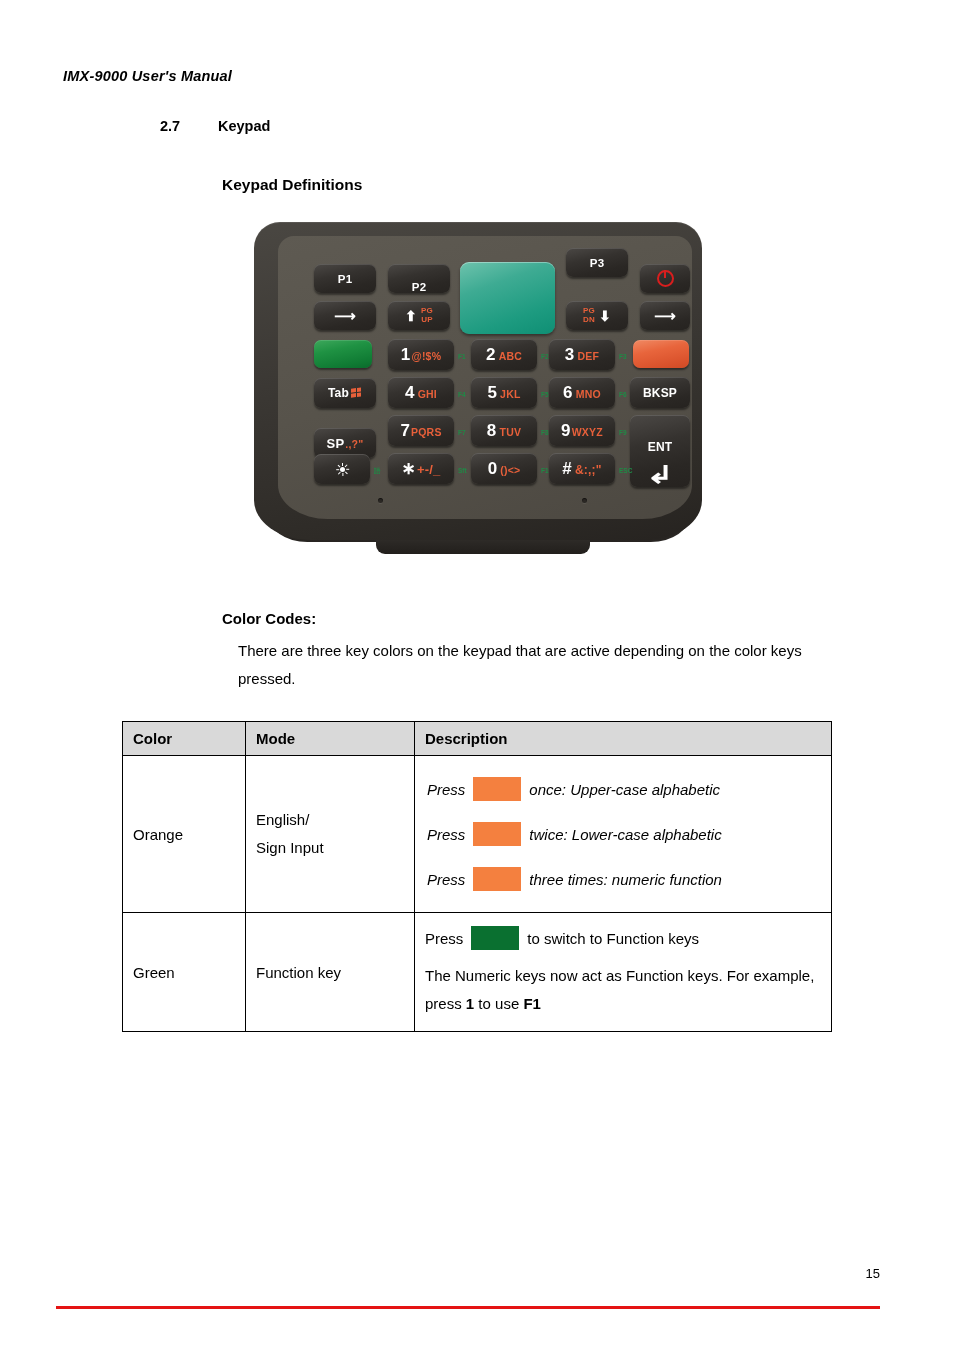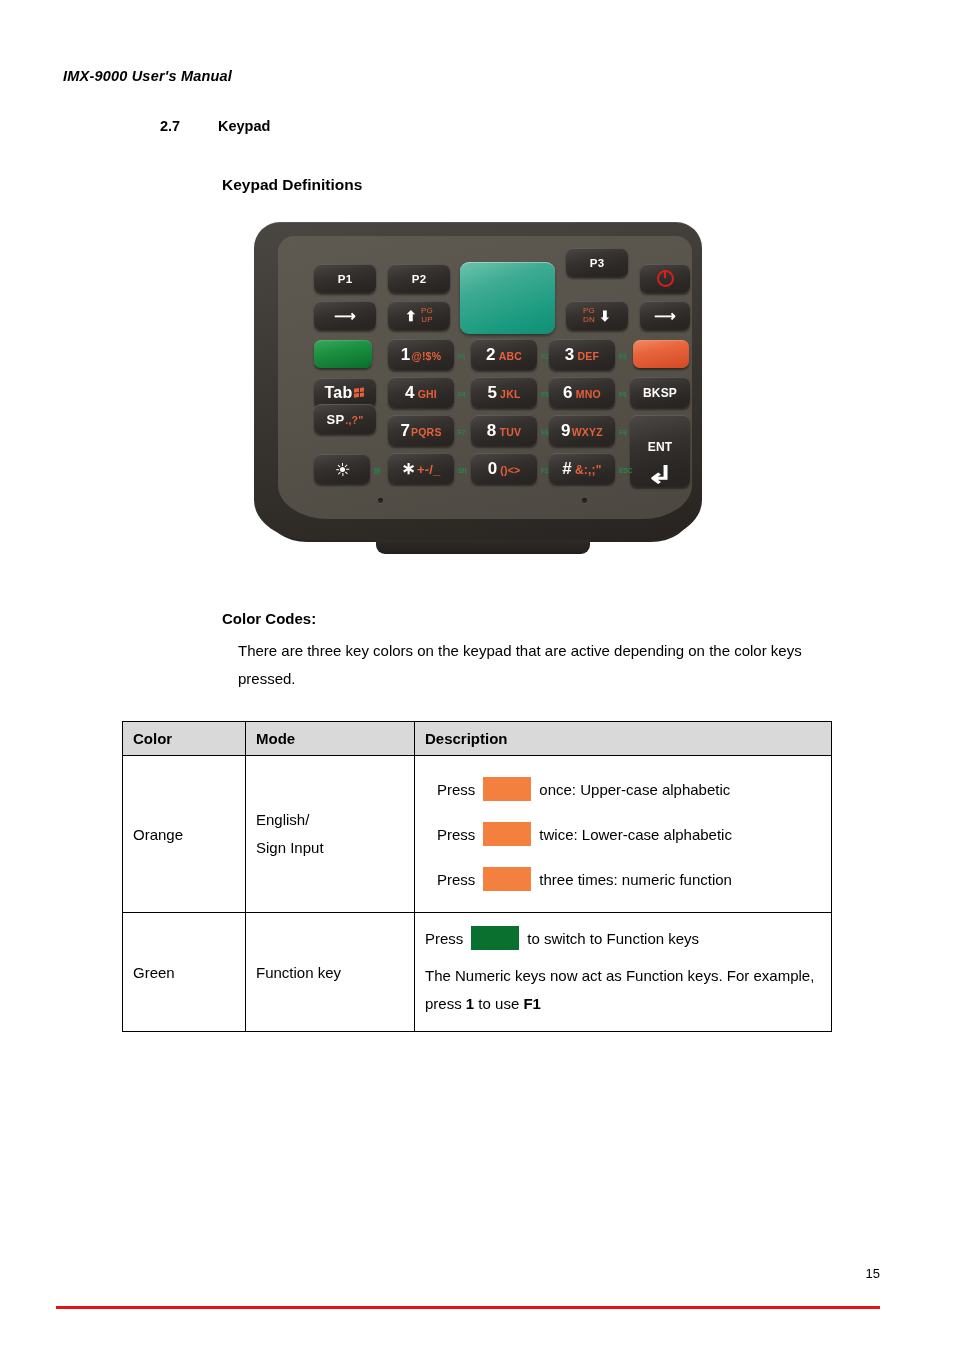--- a/index.html
+++ b/index.html
@@ -143,21 +143,21 @@
   .key-inner { display: flex; align-items: baseline; }
   .fn-label {
     position: absolute;
     font-size: 6.5px;
     font-weight: bold;
     color: #1f8a46;
     letter-spacing: 0;
   }
   .pg-stack {
     font-size: 8px;
-    font-weight: normal;
+    font-weight: bold;
     color: #e8603a;
     line-height: 1.05;
     text-align: center;
   }
   .arrow-glyph {
     display: inline-block;
     color: #ffffff;
     font-size: 15px;
     line-height: 1;
   }
@@ -267,21 +267,21 @@
   .col-mode  { width: 148px; }
   .swatch {
     display: inline-block;
     width: 48px;
     height: 24px;
     vertical-align: -6px;
     margin: 0 8px;
   }
   .swatch.orange { background: #f4803f; }
   .swatch.green  { background: #0a7030; }
-  .press-line { line-height: 22px; margin: 21px 12px; white-space: nowrap; }
+  .press-line { line-height: 22px; margin: 21px 2px; white-space: nowrap; font-style: italic; }
   .press-line:first-child { margin-top: 14px; }
   .press-line:last-child { margin-bottom: 14px; }
   .green-line-1 { line-height: 22px; margin: 6px 0 12px 0; white-space: nowrap; }
   .green-line-2 { line-height: 28px; margin: 0 0 6px 0; }
   .nowrap-cell { line-height: 28px; }
   sup { font-size: 10px; vertical-align: super; }
   b { font-weight: bold; }
 
   
   .page-number {
@@ -312,21 +312,21 @@
 
 <div class="keypad-figure">
   <div class="device-lip"></div>
   <div class="device-foot"></div>
   <div class="device-shell">
     <div class="device-bezel">
 
       <div class="key" style="left:36px; top:28px; width:62px; height:29px;">
         <span>P1</span>
       </div>
-      <div class="key" style="left:110px; top:28px; width:62px; height:29px;">
+      <div class="key" style="left:110px; top:28px; width:62px; height:29px;align-items:flex-end;">
         <span>P2</span>
       </div>
       <div class="key scan-key" style="left:182px; top:26px; width:95px; height:72px;"></div>
       <div class="key" style="left:288px; top:12px; width:62px; height:29px;">
         <span>P3</span>
       </div>
       <div class="key" style="left:362px; top:28px; width:50px; height:29px;">
         <span class="power-glyph"></span>
       </div>
 
@@ -363,21 +363,21 @@
       <div class="key" style="left:271px; top:103px; width:66px; height:31px;">
         <span class="key-inner">
           <span class="num-big">3</span>
           <span class="alpha">DEF</span>
         </span>
       </div>
       <span class="fn-label" style="left:341px; top:117px;">F3</span>
       <div class="key orange-key" style="left:355px; top:104px; width:56px; height:28px;"></div>
 
       <div class="key" style="left:36px; top:142px; width:62px; height:30px;">
-        <span style="font-size:16px;">Tab</span>
+        <span style="font-size:12px;">Tab</span>
         <span class="win-logo">
             <span></span>
             <span></span>
             <span></span>
             <span></span>
           </span>
       </div>
       <div class="key" style="left:110px; top:141px; width:66px; height:31px;">
         <span class="key-inner">
           <span class="num-big">4</span>
@@ -396,21 +396,21 @@
         <span class="key-inner">
           <span class="num-big">6</span>
           <span class="alpha">MNO</span>
         </span>
       </div>
       <span class="fn-label" style="left:341px; top:155px;">F6</span>
       <div class="key" style="left:352px; top:141px; width:60px; height:31px;">
         <span style="font-size:12px;">BKSP</span>
       </div>
 
-      <div class="key" style="left:36px; top:168px; width:62px; height:30px;">
+      <div class="key" style="left:36px; top:192px; width:62px; height:30px;">
         <span class="key-inner">
           <span style="font-size:13px;font-weight:bold;">SP</span>
           <span class="alpha tight">.,?"</span>
         </span>
       </div>
       <div class="key" style="left:110px; top:179px; width:66px; height:31px;">
         <span class="key-inner">
           <span class="num-big">7</span>
           <span class="alpha tight">PQRS</span>
         </span>

